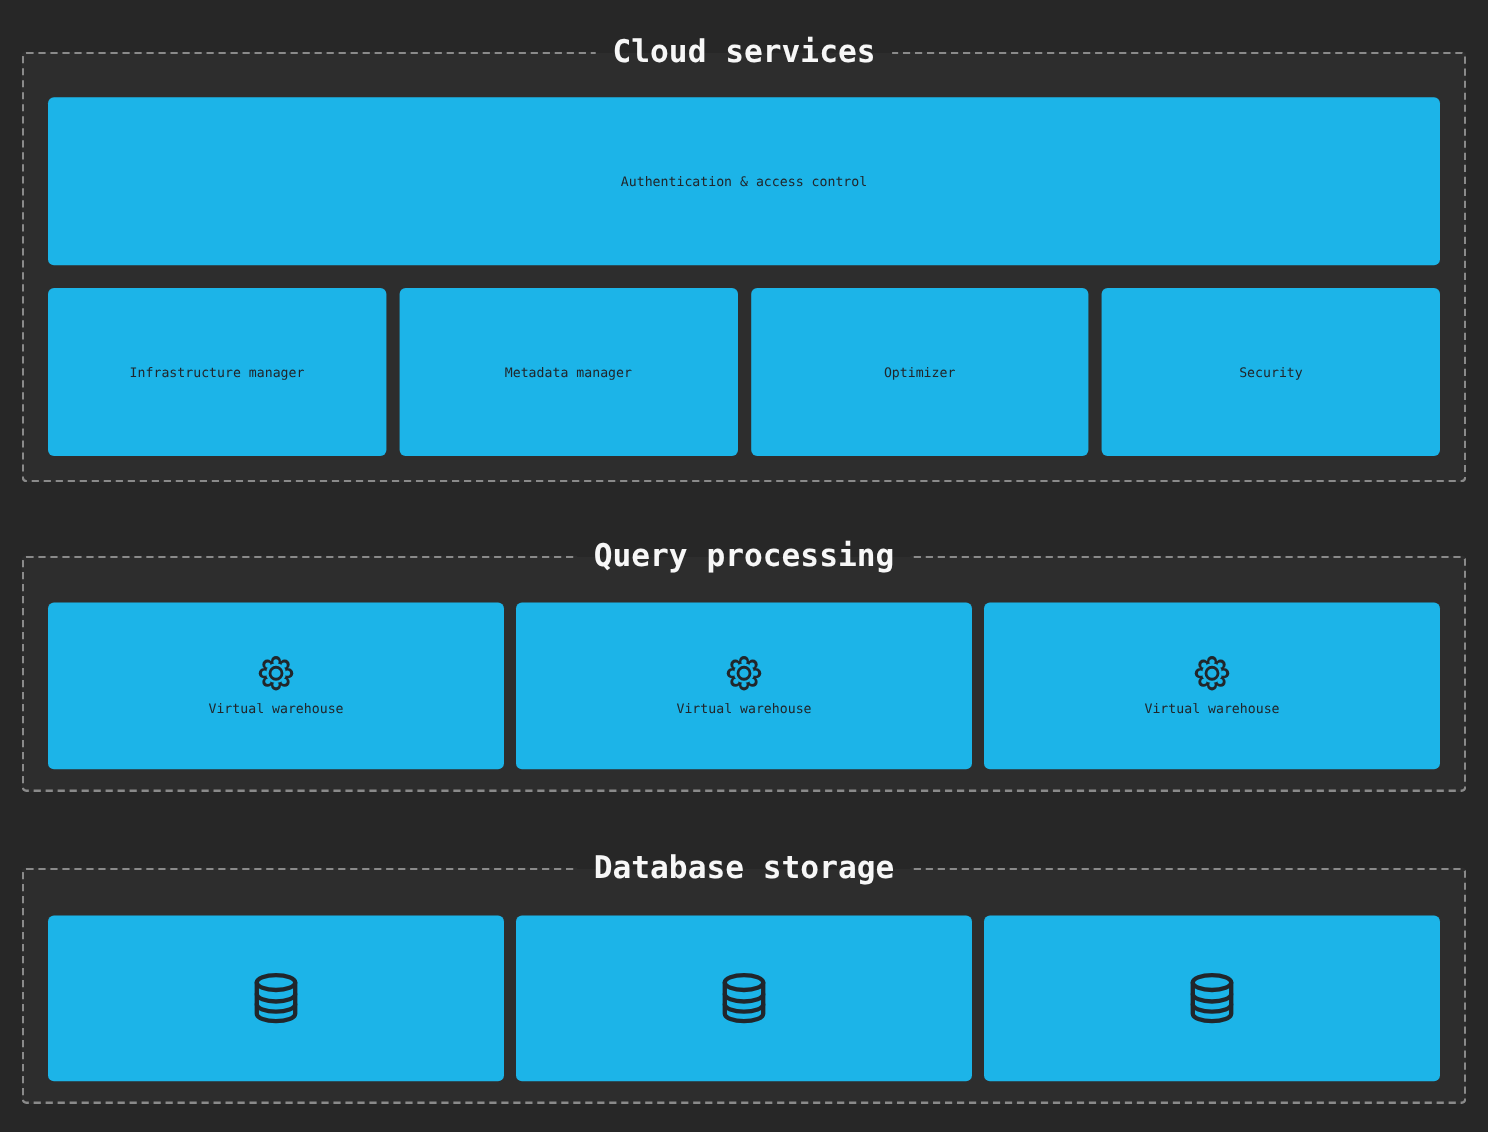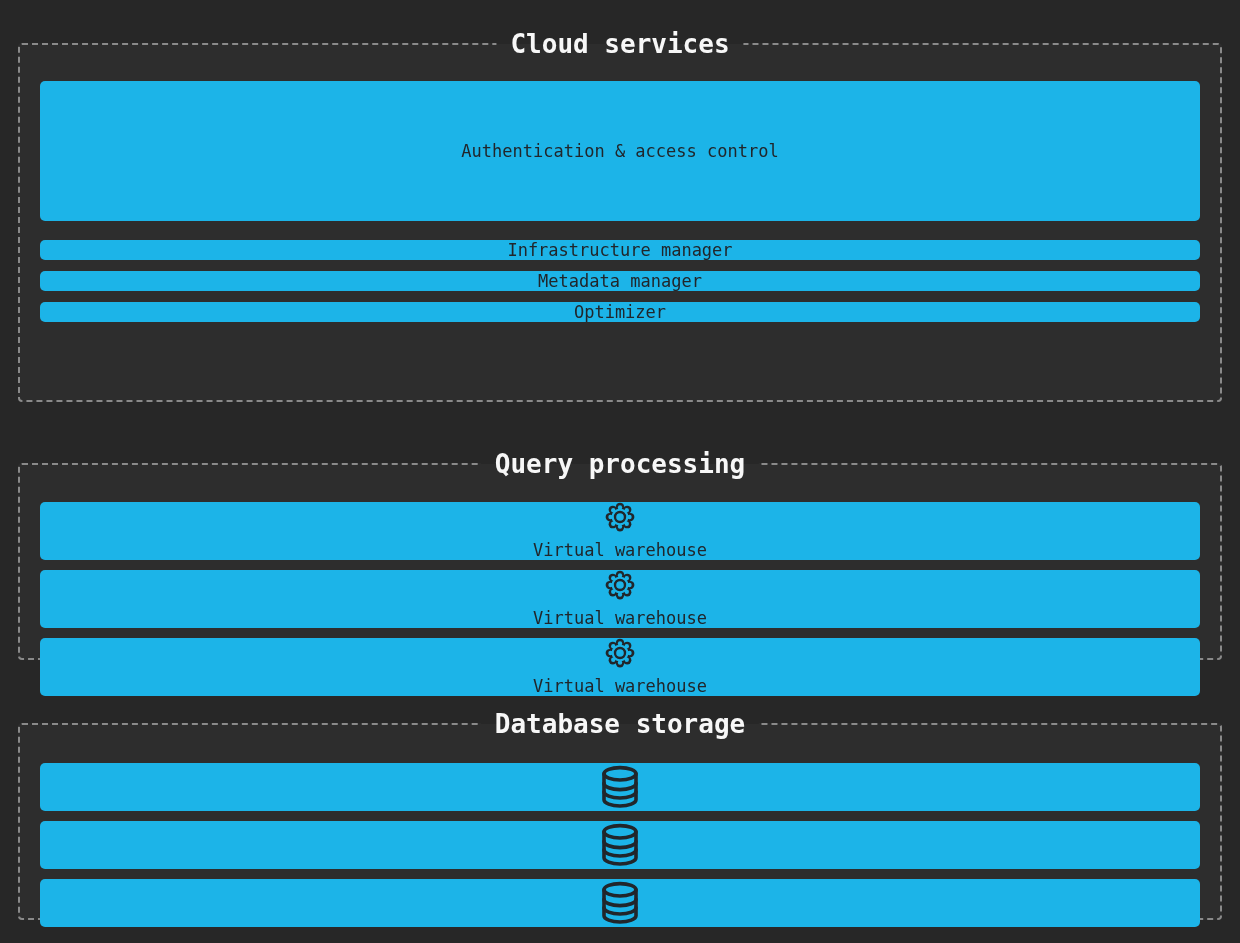--- a/index.html
+++ b/index.html
@@ -42,24 +42,24 @@
   .sec-cloud{margin-top:43px;height:359px;padding:36px 20px 20px;}
   .sec-query{margin-top:61px;height:197px;padding:37px 20px 17px;}
   .sec-storage{margin-top:63px;height:197px;padding:38px 20px 17px;text-align:right;}
   .box{
     background:var(--box-bg);
     border-radius:5px;
     color:var(--box-text);
     display:flex;
     align-items:center;
     justify-content:center;
-    font-size:17px;
+    font-size:11px;
   }
   .banner{height:140px;}
-  .row{display:flex;flex-direction:column;}
+  .row{display:flex;}
   .row-cloud{margin-top:19px;gap:11px;}
   .row-cloud .box{flex:1;height:140px;}
   .row-query{gap:10px;}
   .row-query .box{flex:1;height:139px;flex-direction:column;text-align:center;}
   .row-storage{gap:10px;}
   .row-storage .box{flex:1;height:138px;}
   .wh-label{margin-top:8px;}
   .icon{display:block;}
 </style>
 </head>
@@ -75,20 +75,23 @@
     <div class="row row-cloud">
       <div class="box">
         <span>Infrastructure manager</span>
       </div>
       <div class="box">
         <span>Metadata manager</span>
       </div>
       <div class="box">
         <span>Optimizer</span>
       </div>
+      <div class="box">
+        <span>Security</span>
+      </div>
     </div>
   </div>
 
   <div class="section sec-query">
     <div class="section-title">Query processing</div>
     <div class="row row-query">
 
       <div class="box">
         <svg class="icon" viewBox="0 0 24 24" width="30" height="30" aria-hidden="true">
           <g fill="var(--box-text)">

